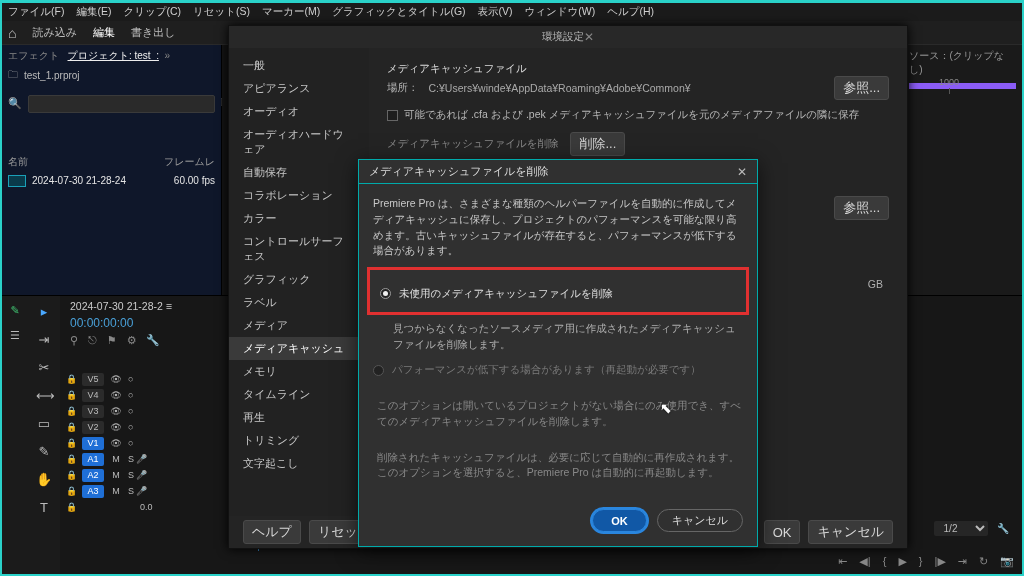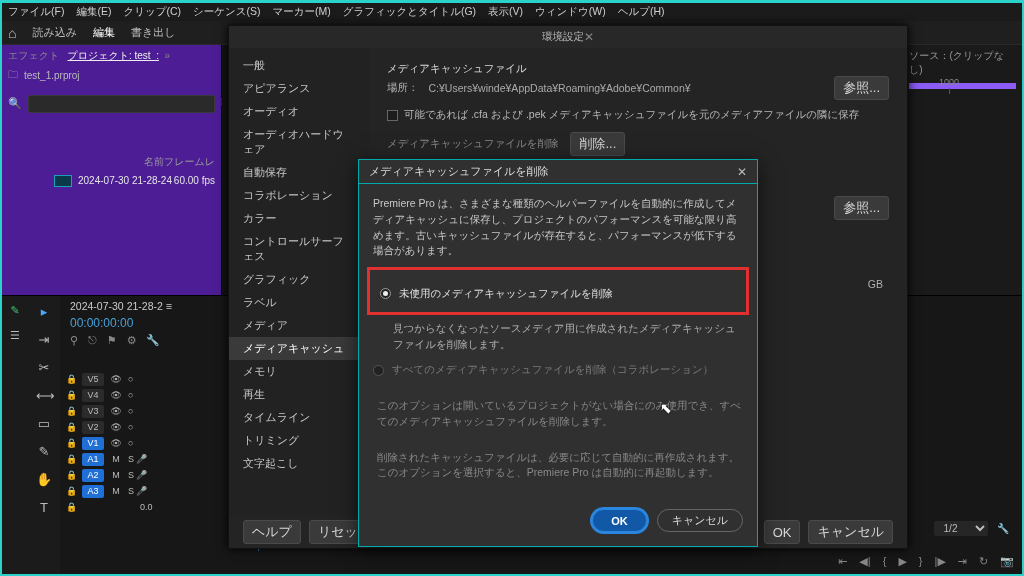--- a/index.html
+++ b/index.html
@@ -11,28 +11,28 @@
   
   .headerstrip { display:flex; align-items:center; height:24px; background:#1f1f1f; padding:0 6px; gap:16px; border-bottom:1px solid #2a2a2a;}
   .headerstrip .home { font-size:14px;}
   .headerstrip .tab { color:#bdbdbd; font-size:11px;}
   .headerstrip .tab.active { color:#fff;}
 
   
   .workspace { position:relative; display:grid; grid-template-columns:220px 1fr 120px; grid-template-rows:250px 1fr; height:calc(100% - 42px); }
 
   
-  .projpanel { grid-column:1; grid-row:1; background:#4c1d95; border-right:1px solid #000; padding:4px 6px; }
+  .projpanel { grid-column:1; grid-row:1; background:#0f172a; border-right:1px solid #000; padding:4px 6px; }
   .projpanel .tabs { font-size:10px; color:#888; margin-bottom:4px;}
   .projpanel .tabs .activep { color:#eee; text-decoration:underline;}
   .projpanel .file { font-size:10px; color:#bbb; display:flex; align-items:center; gap:6px; margin:4px 0 10px;}
   .searchrow { display:flex; gap:6px; align-items:center; margin-bottom:6px;}
   .searchrow input { flex:1; background:#2a2a2a; border:1px solid #3a3a3a; border-radius:2px; height:18px; color:#ccc; padding:0 4px;}
-  .projhead { display:flex; justify-content:flex-end; font-size:10px; color:#9a9a9a; padding:2px 0;margin-top:40px; }
-  .projrow { display:flex; justify-content:space-between; font-size:10px; color:#e5e5e5; padding:4px 0;margin-left:46px;}
+  .projhead { display:flex; justify-content:space-between; font-size:10px; color:#9a9a9a; padding:2px 0;margin-top:40px; }
+  .projrow { display:flex; justify-content:space-between; font-size:10px; color:#e5e5e5; padding:4px 0;}
   .projrow .thumb { width:18px; height:12px; background:#0a3a4a; border:1px solid #1aa0b8; display:inline-block; margin-right:6px; vertical-align:middle;}
 
   
   .srcpanel { grid-column:3; grid-row:1; background:#1a1a1a; border-left:1px solid #000; font-size:10px; color:#999; padding:4px 6px;}
   .ruler { position:relative; height:12px; margin-top:6px; border-top:6px solid #8b5cf6;}
   .ruler .tick { position:absolute; top:-1px; width:1px; height:6px; background:#555;}
   .ruler .lbl { position:absolute; top:-12px; font-size:9px; color:#888;}
 
   
   .timeline { grid-column:1 / span 3; grid-row:2; display:flex; background:#171717; border-top:1px solid #000;}
@@ -101,21 +101,21 @@
   
   .transport { position:absolute; right:8px; bottom:6px; display:flex; gap:12px; color:#888; font-size:11px; z-index:5;}
 </style>
 </head>
 <body>
 
 <div class="menubar">
   <span>ファイル(F)</span>
   <span>編集(E)</span>
   <span>クリップ(C)</span>
-  <span>シーケンス(S)</span>
+  <span>リセット(S)</span>
   <span>マーカー(M)</span>
   <span>グラフィックとタイトル(G)</span>
   <span>表示(V)</span>
   <span>ウィンドウ(W)</span>
   <span>ヘルプ(H)</span>
 </div>
 
 <div class="headerstrip">
   <span class="home">⌂</span>
   <span class="tab">読み込み</span>
@@ -273,22 +273,22 @@
       <div class="cat">オーディオハードウェア</div>
       <div class="cat">自動保存</div>
       <div class="cat">コラボレーション</div>
       <div class="cat">カラー</div>
       <div class="cat">コントロールサーフェス</div>
       <div class="cat">グラフィック</div>
       <div class="cat">ラベル</div>
       <div class="cat">メディア</div>
       <div class="cat sel">メディアキャッシュ</div>
       <div class="cat">メモリ</div>
+      <div class="cat">タイムライン</div>
       <div class="cat">再生</div>
-      <div class="cat">タイムライン</div>
       <div class="cat">トリミング</div>
       <div class="cat">文字起こし</div>
     </div>
     <div class="content">
       <div class="fieldset-title">メディアキャッシュファイル</div>
       <div class="pathrow">
         <span>場所：</span>
         <span class="path">C:¥Users¥winde¥AppData¥Roaming¥Adobe¥Common¥</span>
         <button class="btn">参照...</button>
       </div>
@@ -327,21 +327,21 @@
     <p>Premiere Pro は、さまざまな種類のヘルパーファイルを自動的に作成してメディアキャッシュに保存し、プロジェクトのパフォーマンスを可能な限り高めます。古いキャッシュファイルが存在すると、パフォーマンスが低下する場合があります。</p>
     <div class="highlight">
       <div class="radio">
         <span class="r on"></span>
         <span>未使用のメディアキャッシュファイルを削除</span>
       </div>
     </div>
     <p class="sub">見つからなくなったソースメディア用に作成されたメディアキャッシュファイルを削除します。</p>
     <div class="radio dim">
       <span class="r"></span>
-      <span>すべてのメディアキャッシュファイルを削除（コラボレーション）</span>
+      <span>パフォーマンスが低下する場合があります（再起動が必要です）</span>
     </div>
     <p class="dimp">このオプションは開いているプロジェクトがない場合にのみ使用でき、すべてのメディアキャッシュファイルを削除します。</p>
     <p class="dimp">削除されたキャッシュファイルは、必要に応じて自動的に再作成されます。このオプションを選択すると、Premiere Pro は自動的に再起動します。</p>
   </div>
   <div class="mfoot">
     <button class="okbtn">OK</button>
     <button class="cancelbtn">キャンセル</button>
   </div>
 </div>
 

